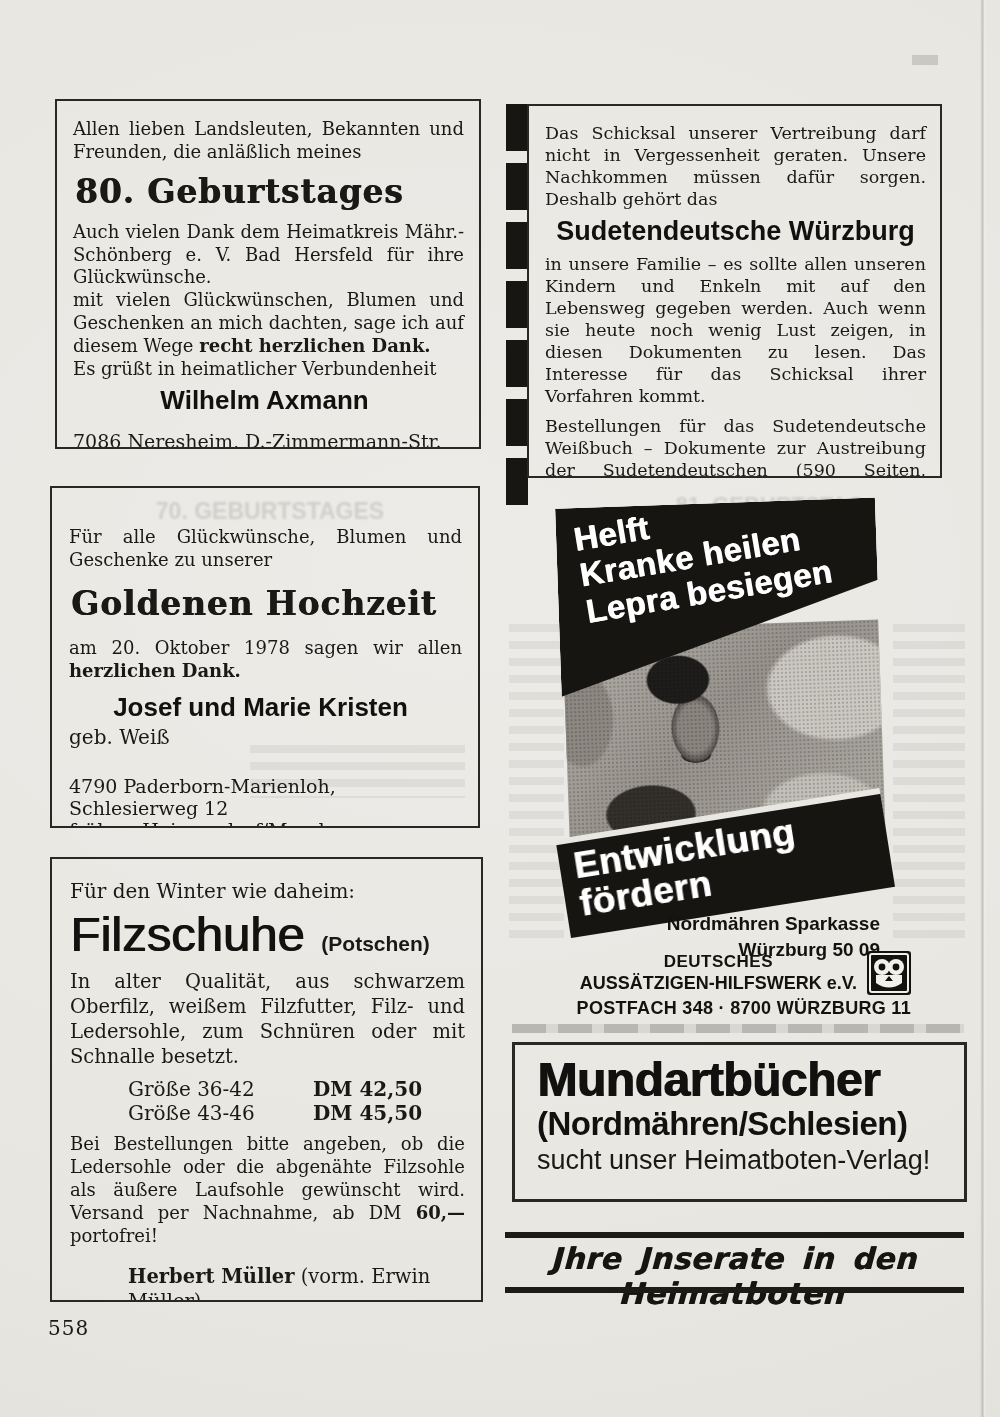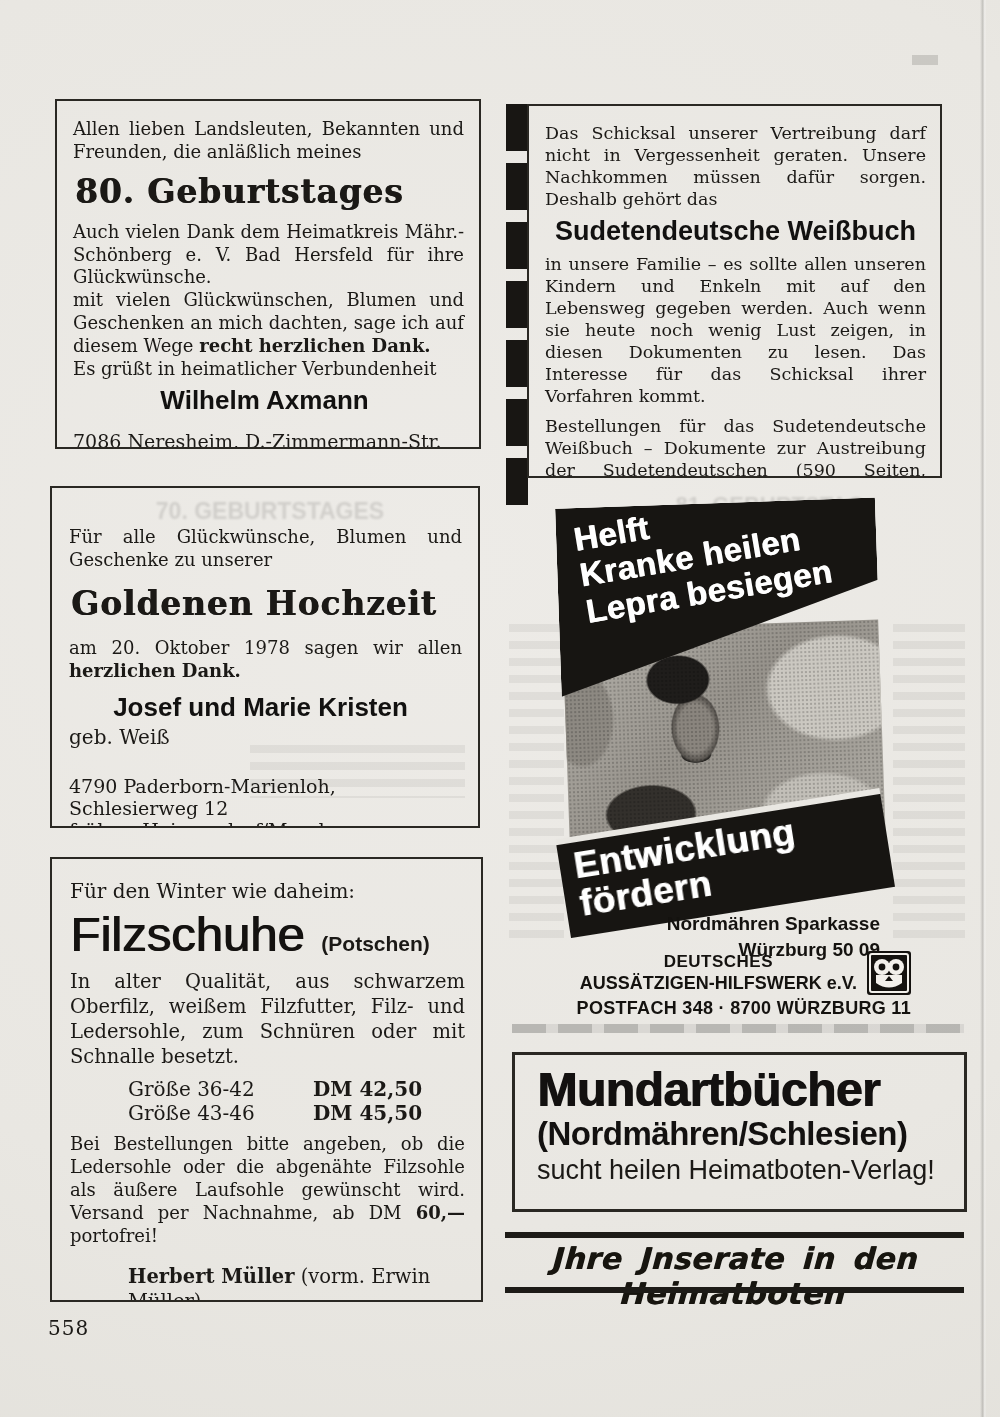--- a/index.html
+++ b/index.html
@@ -88,21 +88,21 @@
   #bank { position:absolute; left:600px; top:911px; width:280px; text-align:right;
       font-size:19px; font-weight:700; color:#14120f; line-height:1.35; }
   #dahw { position:absolute; left:545px; top:951px; width:366px; color:#14120f; }
   #dahw .row { display:flex; justify-content:flex-end; align-items:center; gap:10px; }
   #dahw .org-lines { text-align:center; font-weight:700; line-height:1.25; }
   #dahw .l1 { font-size:17px; letter-spacing:.5px; }
   #dahw .l2 { font-size:18px; }
   #dahw .l3 { text-align:right; font-size:18px; font-weight:700; margin-top:3px; letter-spacing:.3px; }
   #dahw svg { display:block; }
   
-  #boxE { left:512px; top:1042px; width:455px; height:160px; border-width:3px; padding:10px 14px 0 22px;margin-top:10px; }
+  #boxE { left:512px; top:1042px; width:455px; height:160px; border-width:3px; padding:10px 14px 0 22px; }
   #boxE .t1 { font-size:48px; font-weight:700; letter-spacing:-.5px; text-shadow:1.2px 0 0 currentColor; color:#131110; line-height:1.05; }
   #boxE .t2 { font-size:33px; font-weight:700; letter-spacing:-.5px; color:#131110; line-height:1.15; }
   #boxE .t3 { font-size:27px; margin-top:2px; color:#1b1916; }
   
   .banner-bar { position:absolute; left:505px; width:459px; height:6px; background:#1d1b17; }
   #bannerText { position:absolute; left:505px; top:1241px; width:459px; text-align:center;
       font-family:"DejaVu Sans","Liberation Sans",sans-serif; font-style:italic; font-weight:700;
       font-size:30px; letter-spacing:.5px; word-spacing:7px; color:#17150f;
       transform:skewX(-4deg); text-shadow:.7px 0 0 currentColor; }
   
@@ -168,21 +168,21 @@
     <div class="seller">
       <div><span class="b">Herbert Müller</span><span> (vorm. Erwin Müller)</span></div>
 
     </div>
   </div>
 
   <div id="tabs"></div>
 
   <div class="box" id="boxD">
     <div class="p">Das Schicksal unserer Vertreibung darf nicht in Vergessenheit geraten. Unsere Nachkommen müssen dafür sorgen. Deshalb gehört das</div>
-    <div class="sans b h">Sudetendeutsche Weißbuch</div>
+    <div class="sans b h">Sudetendeutsche Würzburg</div>
     <div class="p">in unsere Familie – es sollte allen unseren Kindern und Enkeln mit auf den Lebensweg gegeben werden. Auch wenn sie heute noch wenig Lust zeigen, in diesen Dokumenten zu lesen. Das Interesse für das Schicksal ihrer Vorfahren kommt.</div>
     <div class="p sp">Bestellungen für das Sudetendeutsche Weißbuch – Dokumente zur Austreibung der Sudetendeutschen (590 Seiten, Leinenband, DM 34,–) sind zu richten an:</div>
 
   </div>
 
   <div id="ad" class="sans">
     <div class="photo"></div>
     <div class="band-top">
       <div class="slogans">
         <div>Helft</div>
@@ -219,21 +219,21 @@
           <path d="M18 30 l4 -5 l4 5 z" fill="#14120f"></path>
         </svg>
       </span>
     </div>
     <div class="l3">POSTFACH 348  ·  8700 WÜRZBURG 11</div>
   </div>
 
   <div class="box sans" id="boxE">
     <div class="t1">Mundartbücher</div>
     <div class="t2">(Nordmähren/Schlesien)</div>
-    <div class="t3">sucht heilen Heimatboten-Verlag!</div>
+    <div class="t3">sucht unser Heimatboten-Verlag!</div>
   </div>
 
   <div class="banner-bar" style="top:1232px;"></div>
   <div id="bannerText">Jhre Jnserate in den Heimatboten</div>
   <div class="banner-bar" style="top:1287px;"></div>
 
   <div id="pageNum">558</div>
 
 </div>
 

